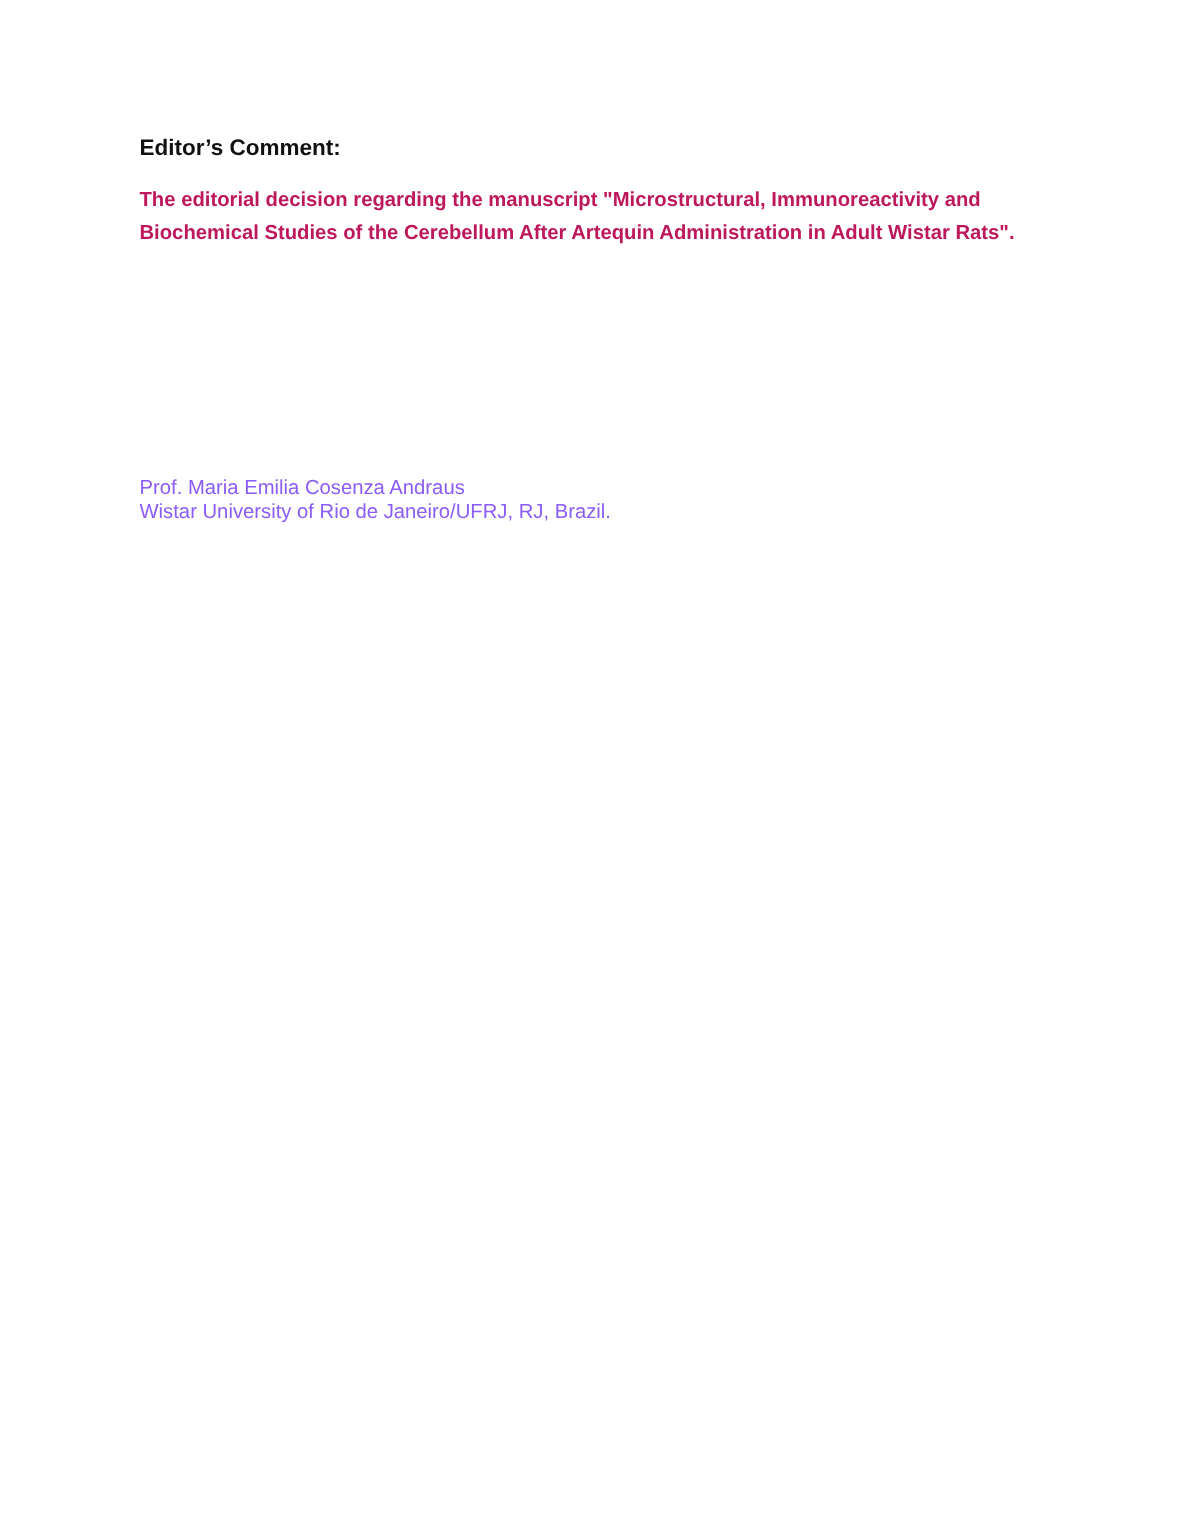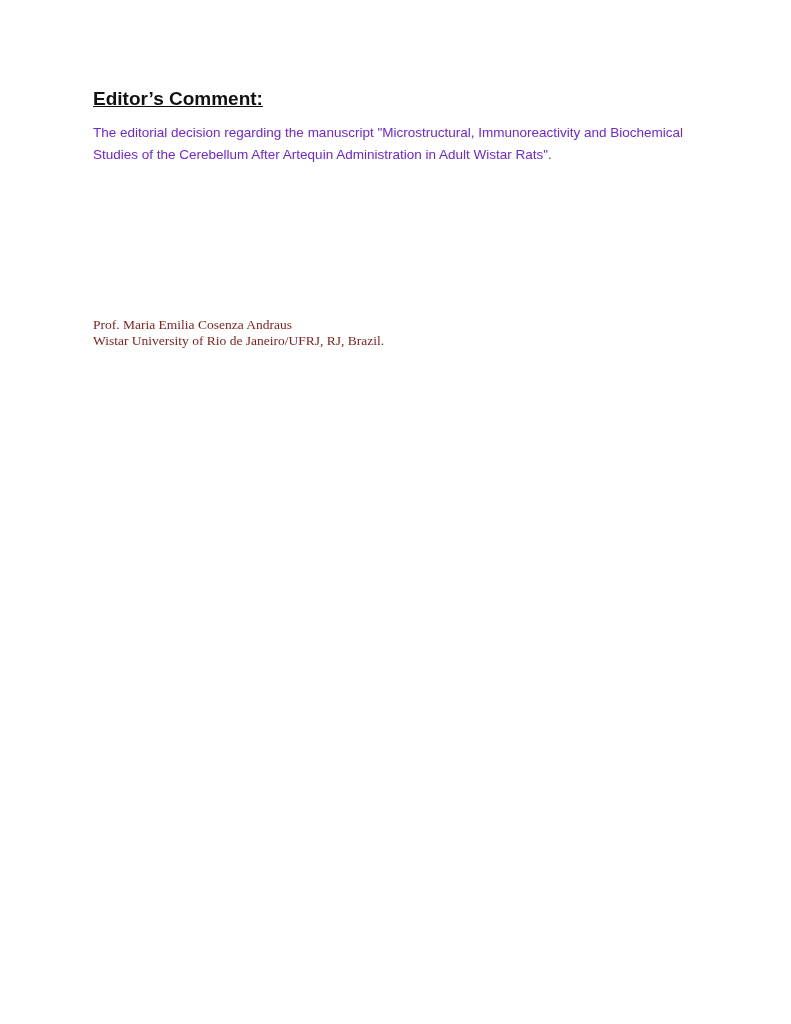--- a/index.html
+++ b/index.html
@@ -18,36 +18,35 @@
     position: absolute;
     top: 88px;
     left: 93px;
     right: 94px;
     color: #1a1a1a;
     font-size: 13.5px;
     line-height: 22px;
   }
   .heading {
     font-weight: bold;
-    text-decoration: underline;
-    font-size: 19px;
+    font-size: 15px;
     color: #111111;
   }
   .para {
-    color: #6d28d9;
+    color: #be185d;
+    font-weight: bold;
   }
   .sp-after-h1   { height: 12px; }
   .sp-para-gap-2 { height: 36px; }
   .sp-para-gap-4 { height: 34px; }
   .sp-before-h2  { height: 34px; }
   .sp-after-h2   { height: 11px; }
   .details-line {
     line-height: 15.5px;
-    color: #7f1d1d;
-    font-family: Liberation Serif, serif;
+    color: #8b5cf6;
   }
 </style>
 </head>
 <body>
 
 <div class="page">
   <div class="content">
 
     <div class="heading">Editor’s Comment:</div>
 

